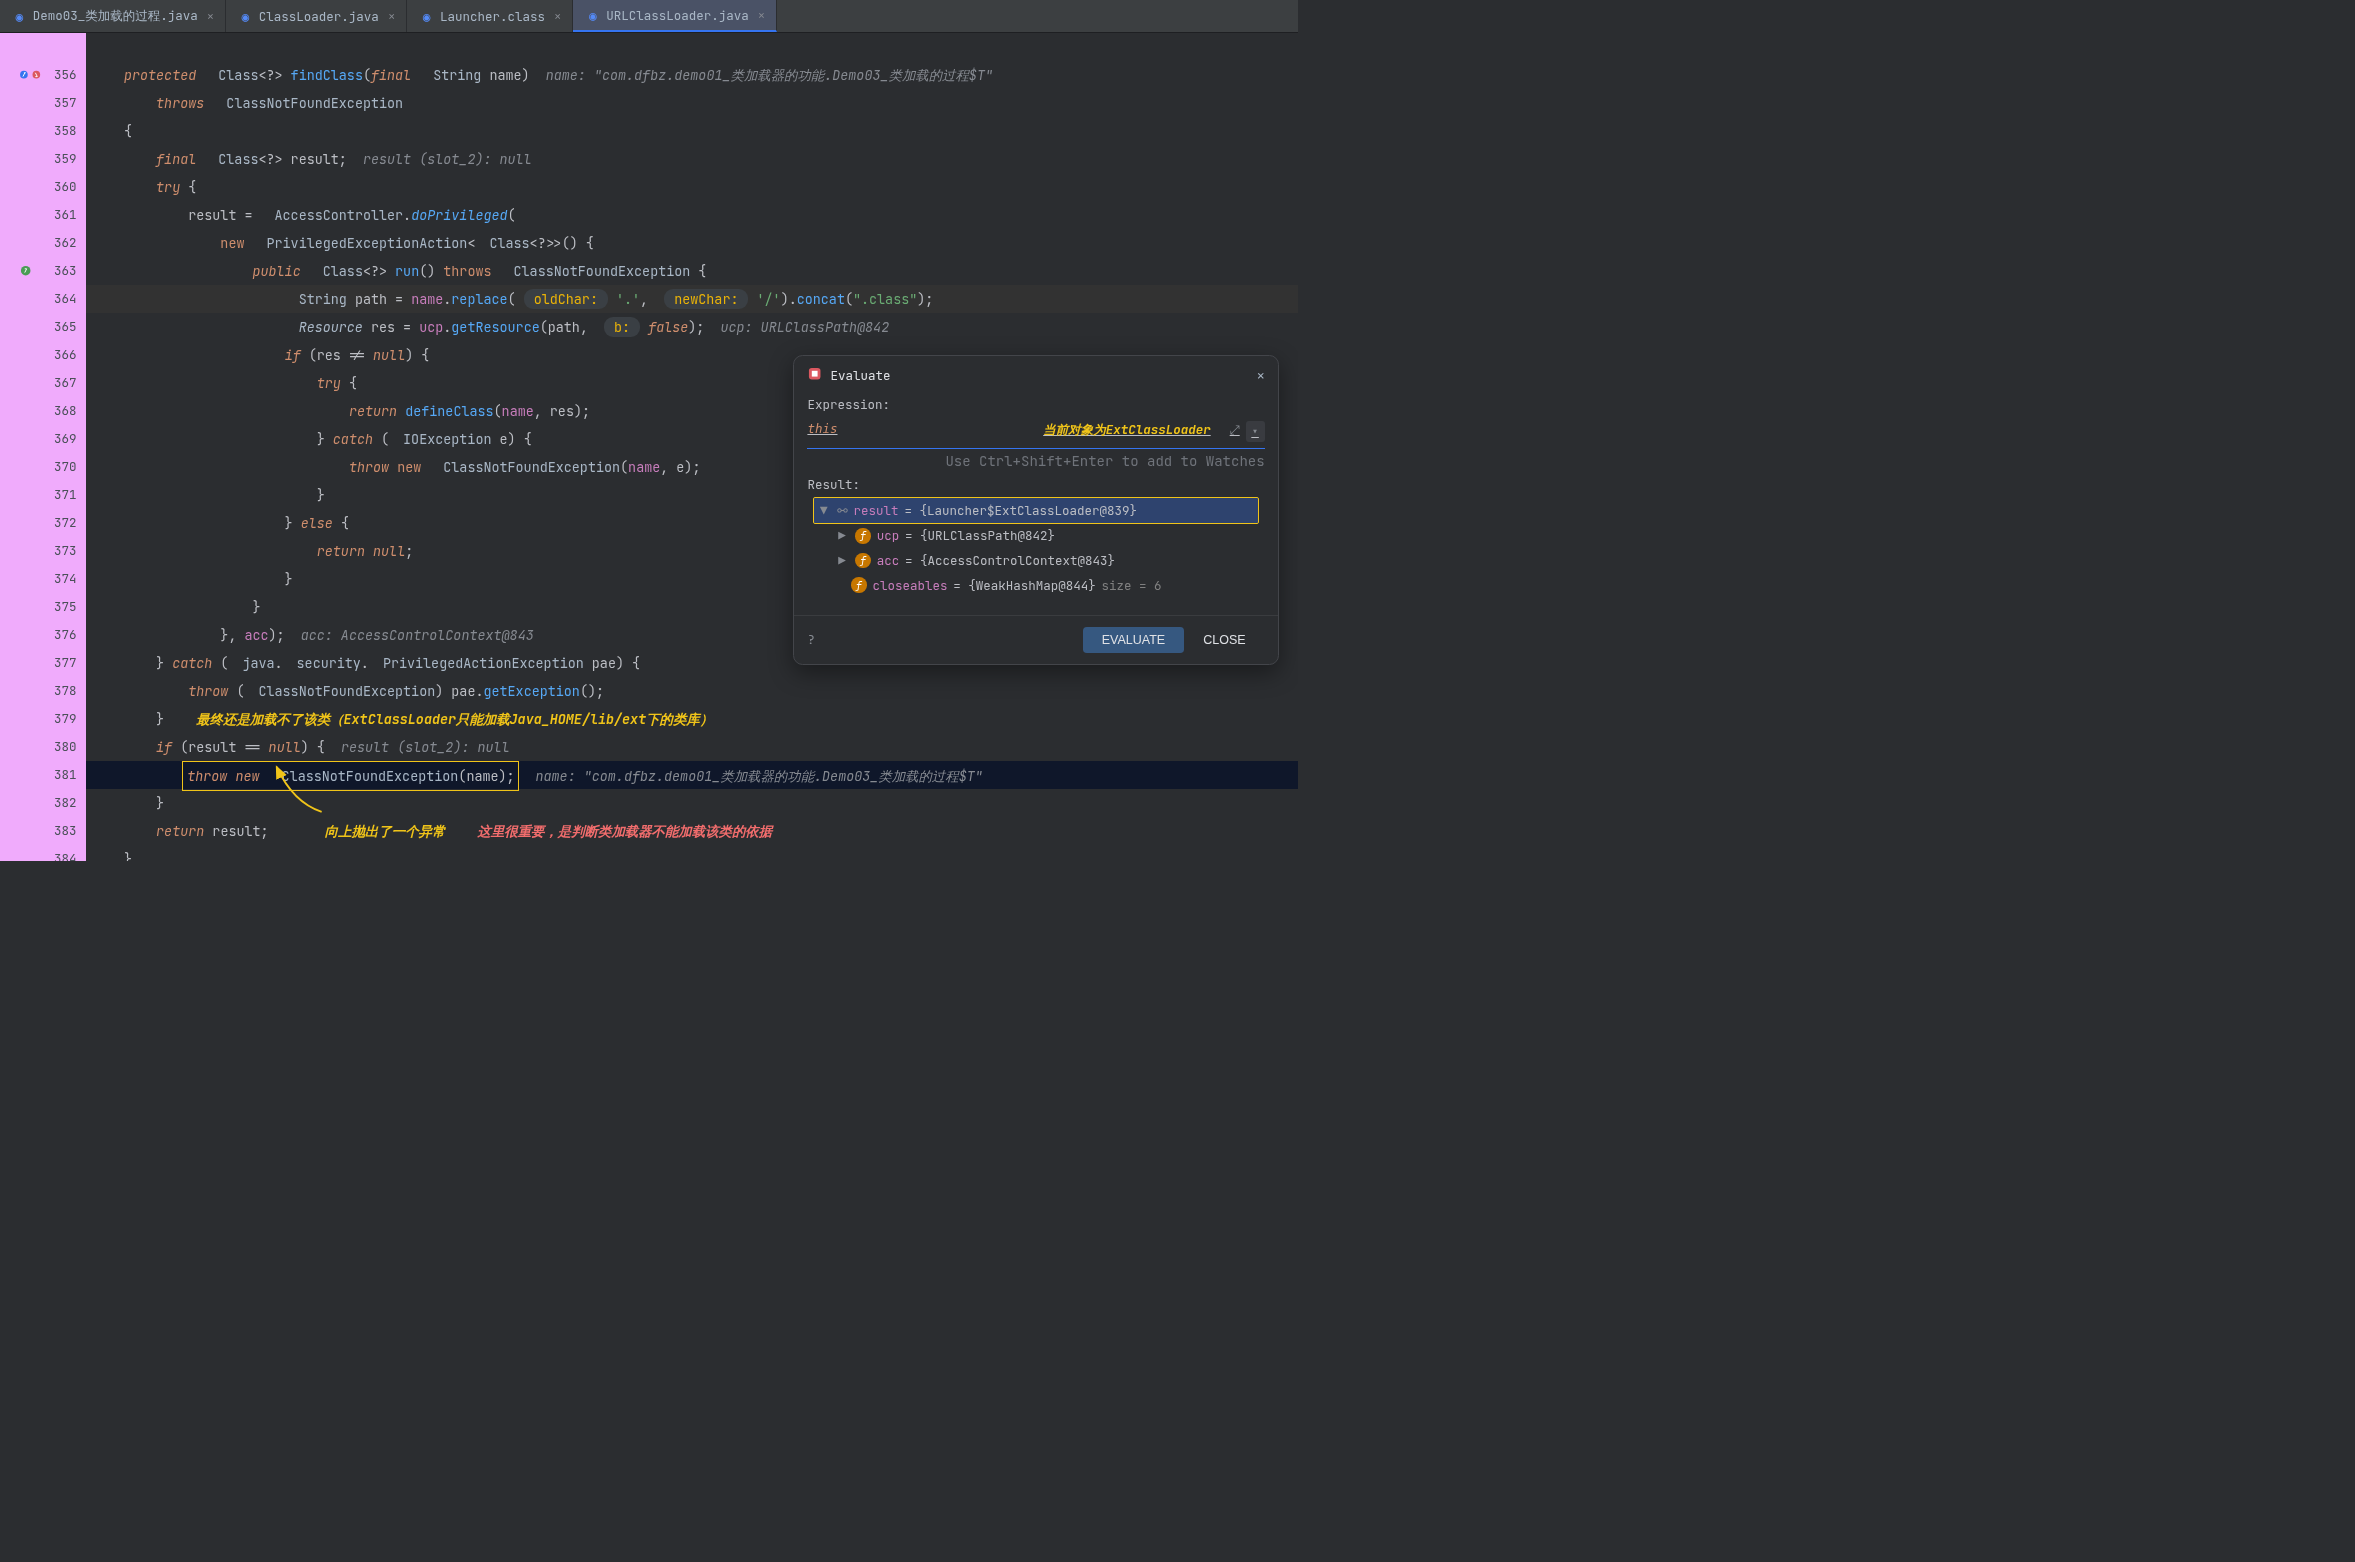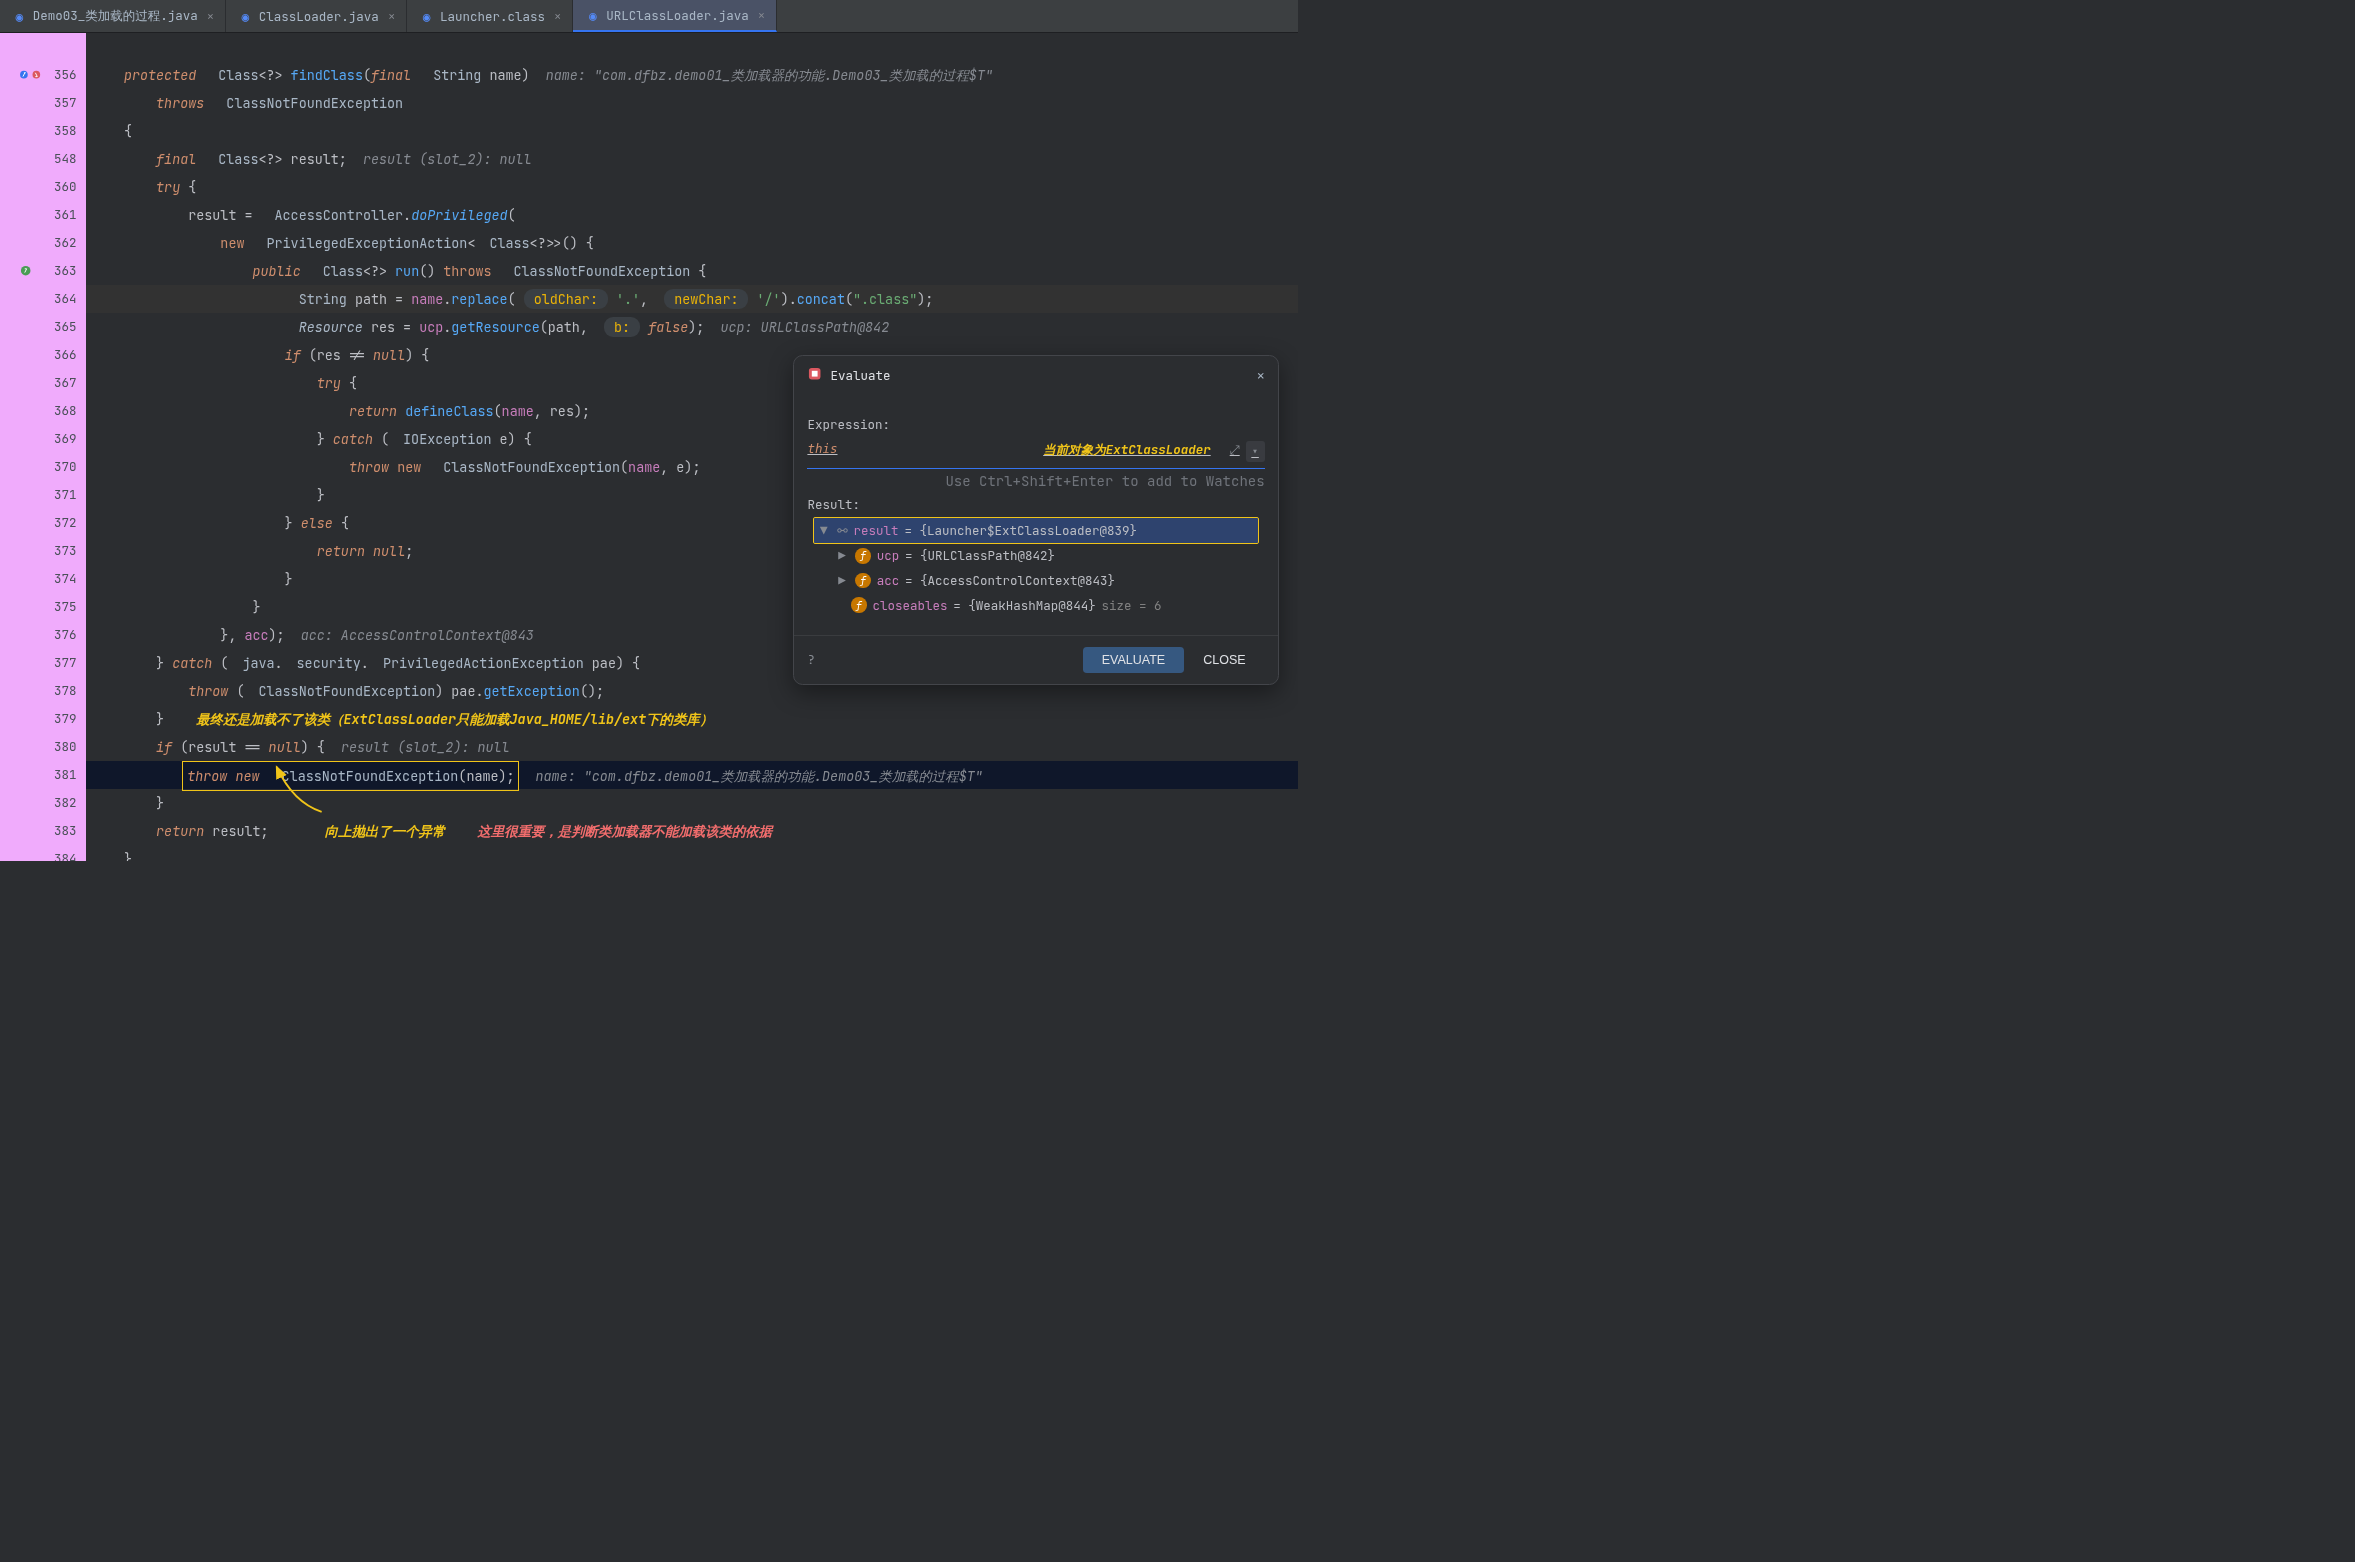--- a/index.html
+++ b/index.html
@@ -112,21 +112,21 @@
   color: #bcbec4;
 }
 .eval-header {
   display: flex;
   align-items: center;
   padding: 9.6px 13.4px;
   gap: 7.7px;
 }
 .eval-title { flex: 1; color: #dfe1e5; }
 .eval-close { cursor: pointer; color: #a9b7c6; }
-.eval-section { padding: 1.9px 13.4px 7.7px; margin-top: 20px; }
+.eval-section { padding: 1.9px 13.4px 7.7px; }
 .eval-label { color: #bcbec4; margin-bottom: 3.8px; }
 .eval-input-row {
   display: flex;
   align-items: flex-start;
   border-bottom: 1.9px solid #3574f0;
   padding: 3.8px 0 5.8px;
   text-decoration: underline;
 }
 .eval-input {
   color: #cf8e6d;
@@ -226,21 +226,21 @@
         </span>
         <span>356</span>
       </div>
     <div class="gutter-line">
         <span>357</span>
       </div>
     <div class="gutter-line">
         <span>358</span>
       </div>
     <div class="gutter-line">
-        <span>548</span>
+        <span>359</span>
       </div>
     <div class="gutter-line">
         <span>360</span>
       </div>
     <div class="gutter-line">
         <span>361</span>
       </div>
     <div class="gutter-line">
         <span>362</span>
       </div>

